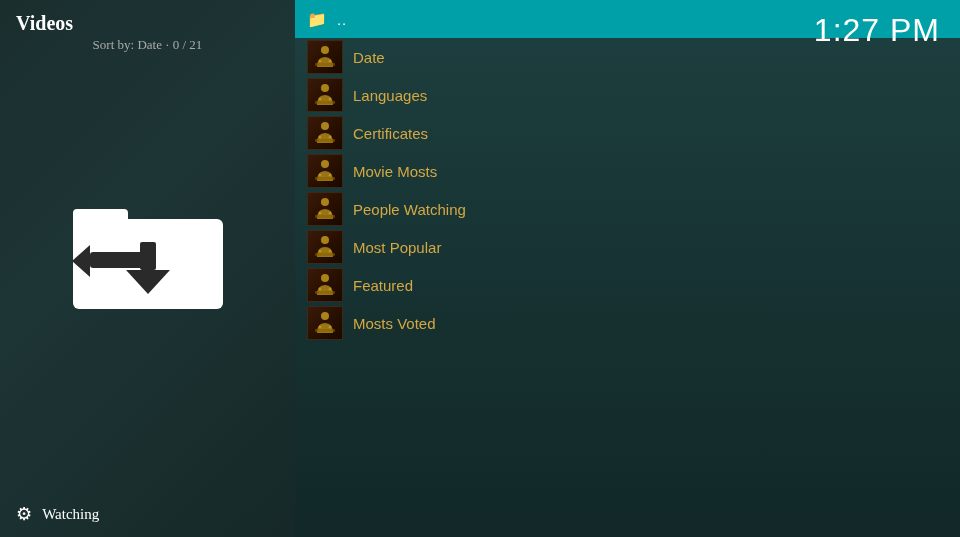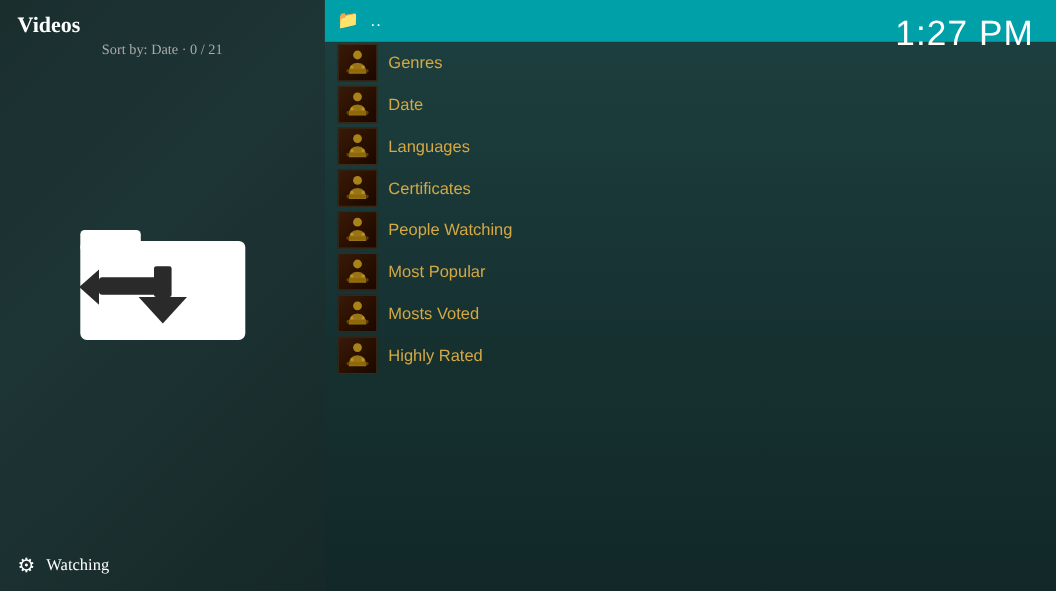--- a/index.html
+++ b/index.html
@@ -211,34 +211,20 @@
             <div class="item-thumb-inner">
               <svg width="28" height="28" viewBox="0 0 28 28" xmlns="http://www.w3.org/2000/svg">
       <circle cx="14" cy="7" r="4" fill="#c8a020" opacity="0.8"></circle>
       <path d="M6 24 Q6 14 14 14 Q22 14 22 24" fill="#c8a020" opacity="0.7"></path>
       <rect x="4" y="20" width="20" height="3" rx="1" fill="#8a6000" opacity="0.6"></rect>
       <circle cx="9" cy="18" r="1.5" fill="#e0b030" opacity="0.5"></circle>
       <circle cx="19" cy="18" r="1.5" fill="#e0b030" opacity="0.5"></circle>
     </svg>
             </div>
           </div>
-          <span class="item-label">Genres</span>
-        </div>
-        <div class="list-item">
-          <div class="item-thumb">
-            <div class="item-thumb-inner">
-              <svg width="28" height="28" viewBox="0 0 28 28" xmlns="http://www.w3.org/2000/svg">
-      <circle cx="14" cy="7" r="4" fill="#c8a020" opacity="0.8"></circle>
-      <path d="M6 24 Q6 14 14 14 Q22 14 22 24" fill="#c8a020" opacity="0.7"></path>
-      <rect x="4" y="20" width="20" height="3" rx="1" fill="#8a6000" opacity="0.6"></rect>
-      <circle cx="9" cy="18" r="1.5" fill="#e0b030" opacity="0.5"></circle>
-      <circle cx="19" cy="18" r="1.5" fill="#e0b030" opacity="0.5"></circle>
-    </svg>
-            </div>
-          </div>
           <span class="item-label">Date</span>
         </div>
         <div class="list-item">
           <div class="item-thumb">
             <div class="item-thumb-inner">
               <svg width="28" height="28" viewBox="0 0 28 28" xmlns="http://www.w3.org/2000/svg">
       <circle cx="14" cy="7" r="4" fill="#c8a020" opacity="0.8"></circle>
       <path d="M6 24 Q6 14 14 14 Q22 14 22 24" fill="#c8a020" opacity="0.7"></path>
       <rect x="4" y="20" width="20" height="3" rx="1" fill="#8a6000" opacity="0.6"></rect>
       <circle cx="9" cy="18" r="1.5" fill="#e0b030" opacity="0.5"></circle>
@@ -267,20 +253,34 @@
             <div class="item-thumb-inner">
               <svg width="28" height="28" viewBox="0 0 28 28" xmlns="http://www.w3.org/2000/svg">
       <circle cx="14" cy="7" r="4" fill="#c8a020" opacity="0.8"></circle>
       <path d="M6 24 Q6 14 14 14 Q22 14 22 24" fill="#c8a020" opacity="0.7"></path>
       <rect x="4" y="20" width="20" height="3" rx="1" fill="#8a6000" opacity="0.6"></rect>
       <circle cx="9" cy="18" r="1.5" fill="#e0b030" opacity="0.5"></circle>
       <circle cx="19" cy="18" r="1.5" fill="#e0b030" opacity="0.5"></circle>
     </svg>
             </div>
           </div>
+          <span class="item-label">Movie Mosts</span>
+        </div>
+        <div class="list-item">
+          <div class="item-thumb">
+            <div class="item-thumb-inner">
+              <svg width="28" height="28" viewBox="0 0 28 28" xmlns="http://www.w3.org/2000/svg">
+      <circle cx="14" cy="7" r="4" fill="#c8a020" opacity="0.8"></circle>
+      <path d="M6 24 Q6 14 14 14 Q22 14 22 24" fill="#c8a020" opacity="0.7"></path>
+      <rect x="4" y="20" width="20" height="3" rx="1" fill="#8a6000" opacity="0.6"></rect>
+      <circle cx="9" cy="18" r="1.5" fill="#e0b030" opacity="0.5"></circle>
+      <circle cx="19" cy="18" r="1.5" fill="#e0b030" opacity="0.5"></circle>
+    </svg>
+            </div>
+          </div>
           <span class="item-label">People Watching</span>
         </div>
         <div class="list-item">
           <div class="item-thumb">
             <div class="item-thumb-inner">
               <svg width="28" height="28" viewBox="0 0 28 28" xmlns="http://www.w3.org/2000/svg">
       <circle cx="14" cy="7" r="4" fill="#c8a020" opacity="0.8"></circle>
       <path d="M6 24 Q6 14 14 14 Q22 14 22 24" fill="#c8a020" opacity="0.7"></path>
       <rect x="4" y="20" width="20" height="3" rx="1" fill="#8a6000" opacity="0.6"></rect>
       <circle cx="9" cy="18" r="1.5" fill="#e0b030" opacity="0.5"></circle>
@@ -295,31 +295,31 @@
             <div class="item-thumb-inner">
               <svg width="28" height="28" viewBox="0 0 28 28" xmlns="http://www.w3.org/2000/svg">
       <circle cx="14" cy="7" r="4" fill="#c8a020" opacity="0.8"></circle>
       <path d="M6 24 Q6 14 14 14 Q22 14 22 24" fill="#c8a020" opacity="0.7"></path>
       <rect x="4" y="20" width="20" height="3" rx="1" fill="#8a6000" opacity="0.6"></rect>
       <circle cx="9" cy="18" r="1.5" fill="#e0b030" opacity="0.5"></circle>
       <circle cx="19" cy="18" r="1.5" fill="#e0b030" opacity="0.5"></circle>
     </svg>
             </div>
           </div>
+          <span class="item-label">Featured</span>
+        </div>
+        <div class="list-item">
+          <div class="item-thumb">
+            <div class="item-thumb-inner">
+              <svg width="28" height="28" viewBox="0 0 28 28" xmlns="http://www.w3.org/2000/svg">
+      <circle cx="14" cy="7" r="4" fill="#c8a020" opacity="0.8"></circle>
+      <path d="M6 24 Q6 14 14 14 Q22 14 22 24" fill="#c8a020" opacity="0.7"></path>
+      <rect x="4" y="20" width="20" height="3" rx="1" fill="#8a6000" opacity="0.6"></rect>
+      <circle cx="9" cy="18" r="1.5" fill="#e0b030" opacity="0.5"></circle>
+      <circle cx="19" cy="18" r="1.5" fill="#e0b030" opacity="0.5"></circle>
+    </svg>
+            </div>
+          </div>
           <span class="item-label">Mosts Voted</span>
-        </div>
-        <div class="list-item">
-          <div class="item-thumb">
-            <div class="item-thumb-inner">
-              <svg width="28" height="28" viewBox="0 0 28 28" xmlns="http://www.w3.org/2000/svg">
-      <circle cx="14" cy="7" r="4" fill="#c8a020" opacity="0.8"></circle>
-      <path d="M6 24 Q6 14 14 14 Q22 14 22 24" fill="#c8a020" opacity="0.7"></path>
-      <rect x="4" y="20" width="20" height="3" rx="1" fill="#8a6000" opacity="0.6"></rect>
-      <circle cx="9" cy="18" r="1.5" fill="#e0b030" opacity="0.5"></circle>
-      <circle cx="19" cy="18" r="1.5" fill="#e0b030" opacity="0.5"></circle>
-    </svg>
-            </div>
-          </div>
-          <span class="item-label">Highly Rated</span>
         </div>
       </div>
   </div>
 </div>
 
 </body></html>

